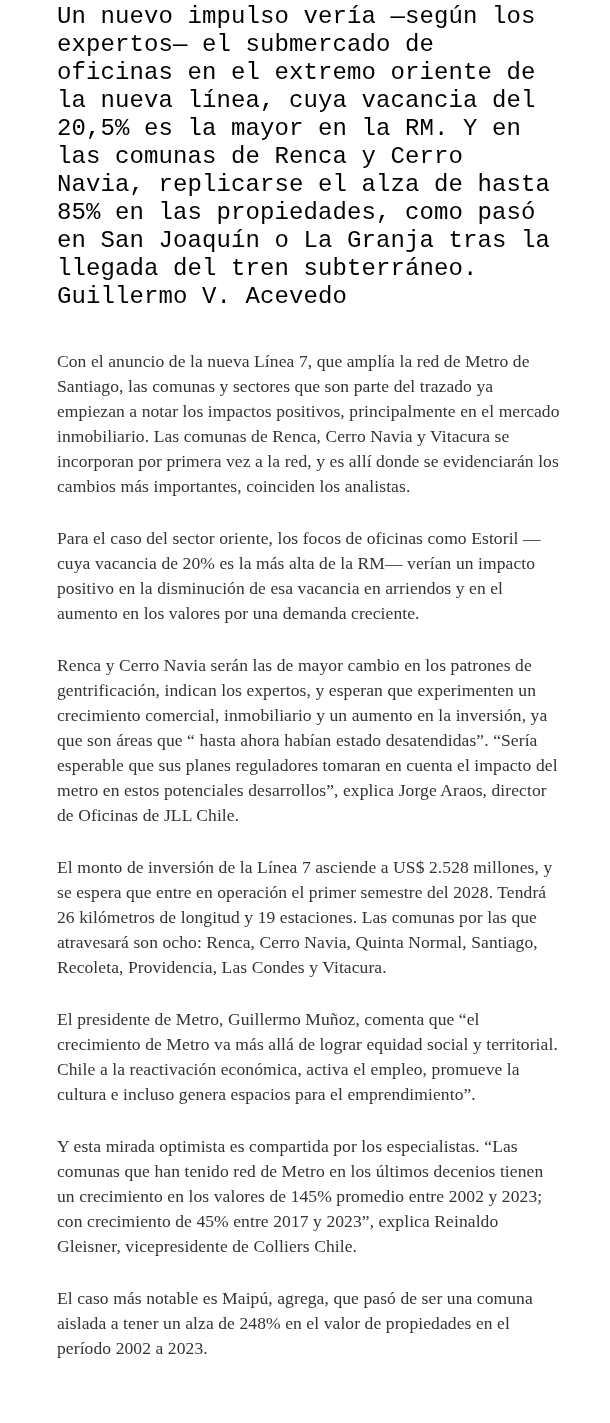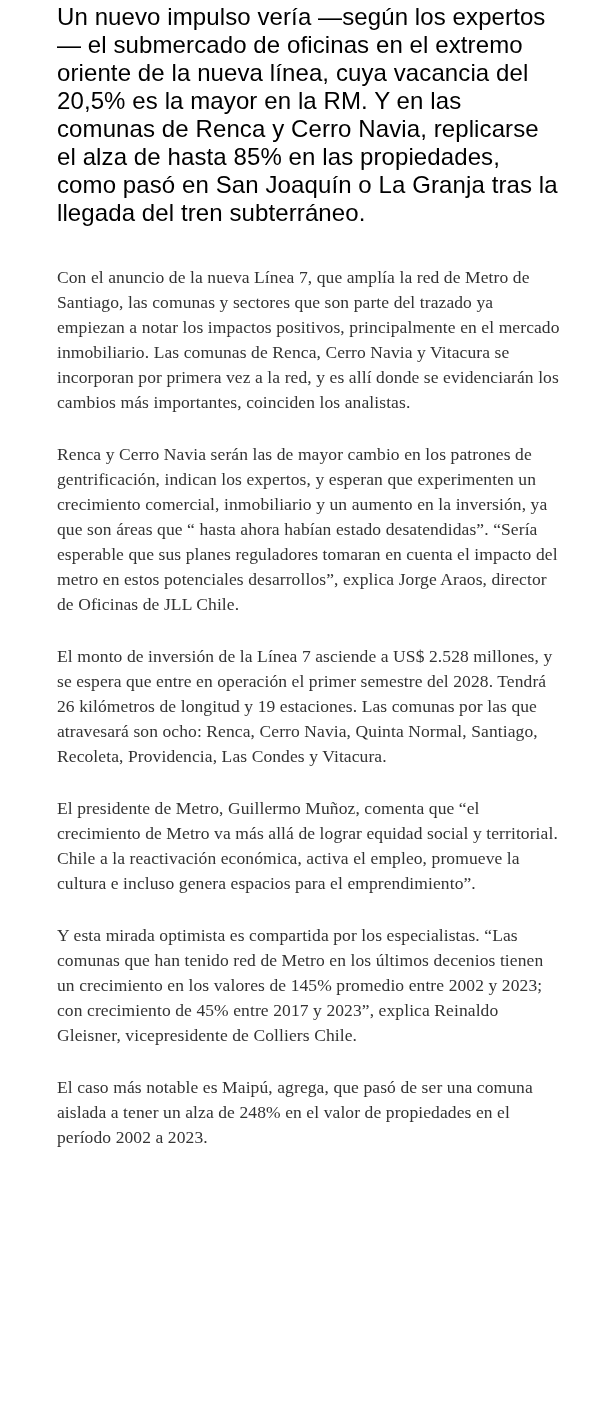--- a/index.html
+++ b/index.html
@@ -17,21 +17,21 @@
   .article {
     box-sizing: border-box;
     width: 610px;
     padding: 3px 50px 20px 57px;
     background: #ffffff;
   }
   .lede-block {
     margin: 0 0 38px 0;
   }
   .lede, .byline {
-    font-family: Liberation Sans, sans-serif;
+    font-family: Liberation Mono, monospace;
     font-size: 24px;
     line-height: 28px;
     color: #000000;
     font-weight: 400;
     letter-spacing: 0.1px;
   }
   .body-para {
     font-family: Liberation Serif, serif;
     font-size: 17.5px;
     line-height: 25px;
@@ -43,24 +43,26 @@
     margin-bottom: 0;
   }
 </style>
 </head>
 <body>
 
 <article class="article">
 
   <div class="lede-block">
     <div class="lede">Un nuevo impulso vería —según los expertos— el submercado de oficinas en el extremo oriente de la nueva línea, cuya vacancia del 20,5% es la mayor en la RM. Y en las comunas de Renca y Cerro Navia, replicarse el alza de hasta 85% en las propiedades, como pasó en San Joaquín o La Granja tras la llegada del tren subterráneo.</div>
+    <div class="byline">Guillermo V. Acevedo</div>
   </div>
 
   <p class="body-para">Con el anuncio de la nueva Línea 7, que amplía la red de Metro de Santiago, las comunas y sectores que son parte del trazado ya empiezan a notar los impactos positivos, principalmente en el mercado inmobiliario. Las comunas de Renca, Cerro Navia y Vitacura se incorporan por primera vez a la red, y es allí donde se evidenciarán los cambios más importantes, coinciden los analistas.</p>
 
+  <p class="body-para">Para el caso del sector oriente, los focos de oficinas como Estoril —cuya vacancia de 20% es la más alta de la RM— verían un impacto positivo en la disminución de esa vacancia en arriendos y en el aumento en los valores por una demanda creciente.</p>
 
   <p class="body-para">Renca y Cerro Navia serán las de mayor cambio en los patrones de gentrificación, indican los expertos, y esperan que experimenten un crecimiento comercial, inmobiliario y un aumento en la inversión, ya que son áreas que “ hasta ahora habían estado desatendidas”. “Sería esperable que sus planes reguladores tomaran en cuenta el impacto del metro en estos potenciales desarrollos”, explica Jorge Araos, director de Oficinas de JLL Chile.</p>
 
   <p class="body-para">El monto de inversión de la Línea 7 asciende a US$ 2.528 millones, y se espera que entre en operación el primer semestre del 2028. Tendrá 26 kilómetros de longitud y 19 estaciones. Las comunas por las que atravesará son ocho: Renca, Cerro Navia, Quinta Normal, Santiago, Recoleta, Providencia, Las Condes y Vitacura.</p>
 
   <p class="body-para">El presidente de Metro, Guillermo Muñoz, comenta que “el crecimiento de Metro va más allá de lograr equidad social y territorial. Chile a la reactivación económica, activa el empleo, promueve la cultura e incluso genera espacios para el emprendimiento”.</p>
 
   <p class="body-para">Y esta mirada optimista es compartida por los especialistas. “Las comunas que han tenido red de Metro en los últimos decenios tienen un crecimiento en los valores de 145% promedio entre 2002 y 2023; con crecimiento de 45% entre 2017 y 2023”, explica Reinaldo Gleisner, vicepresidente de Colliers Chile.</p>
 
   <p class="body-para">El caso más notable es Maipú, agrega, que pasó de ser una comuna aislada a tener un alza de 248% en el valor de propiedades en el período 2002 a 2023.</p>

